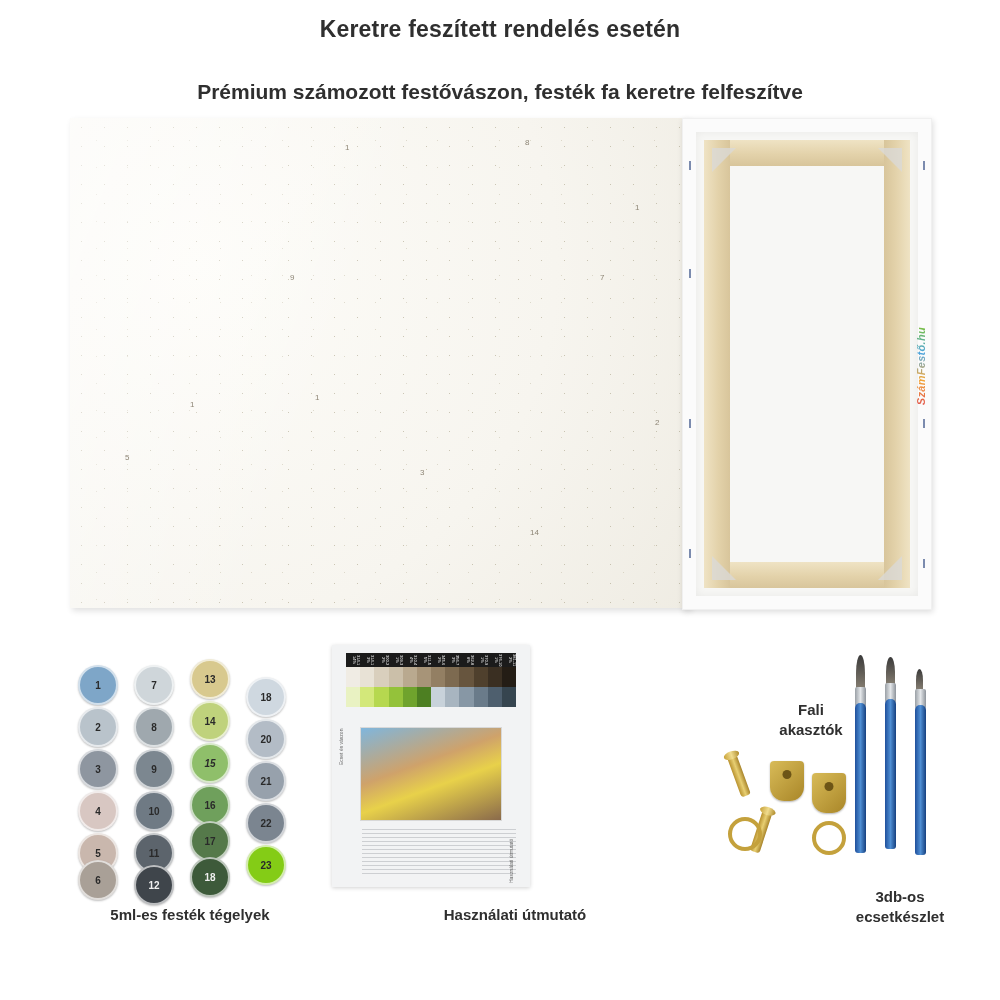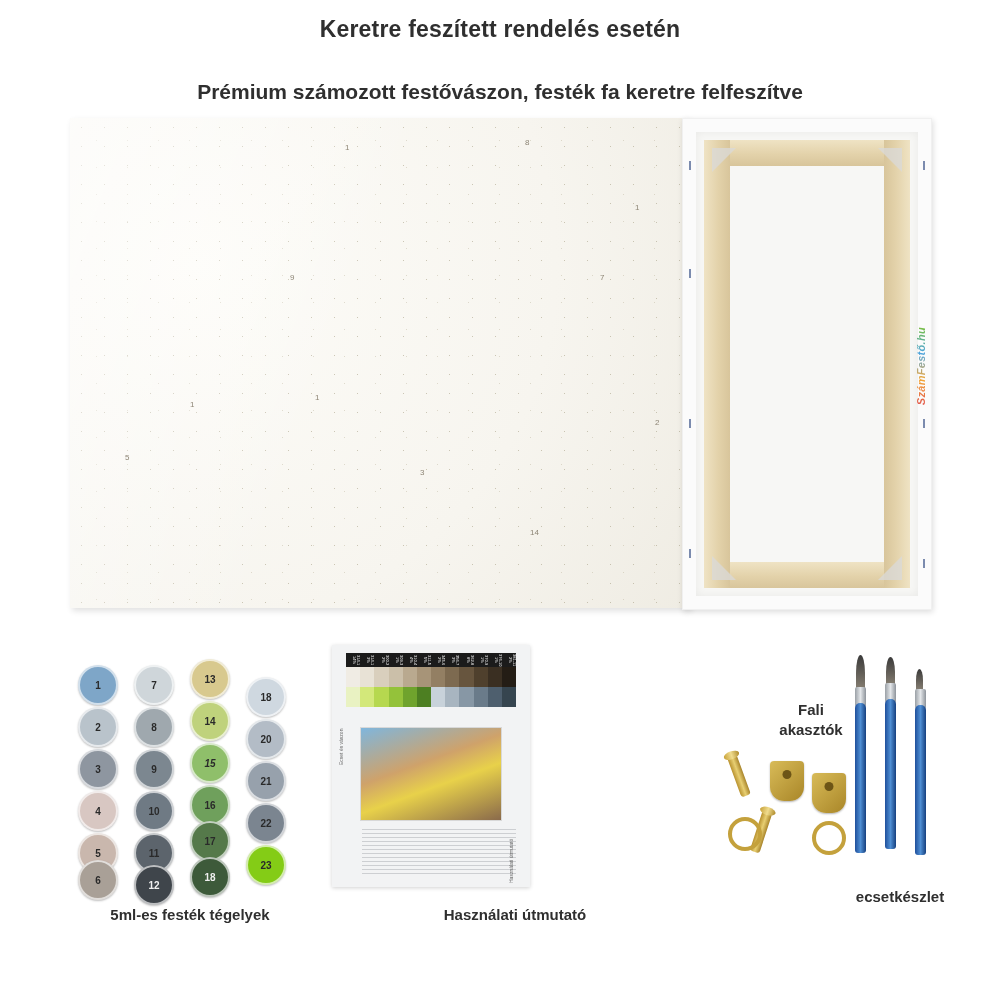--- a/index.html
+++ b/index.html
@@ -513,14 +513,15 @@
     <div class="ferrule"></div>
     <div class="handle"></div>
   </div>
   <div class="brush b3" style="left:70px; top:8px;">
     <div class="bristle"></div>
     <div class="ferrule"></div>
     <div class="handle"></div>
   </div>
 </div>
 <div class="caption cap-brush">
+  <div>3db-os</div>
   <div>ecsetkészlet</div>
 </div>
 
 </body></html>

